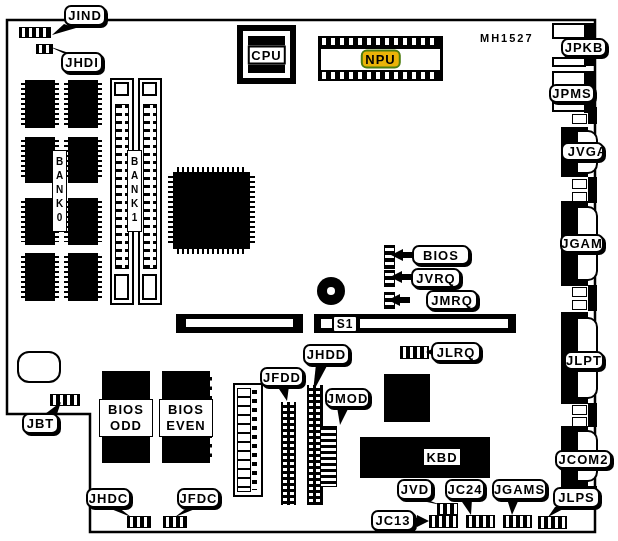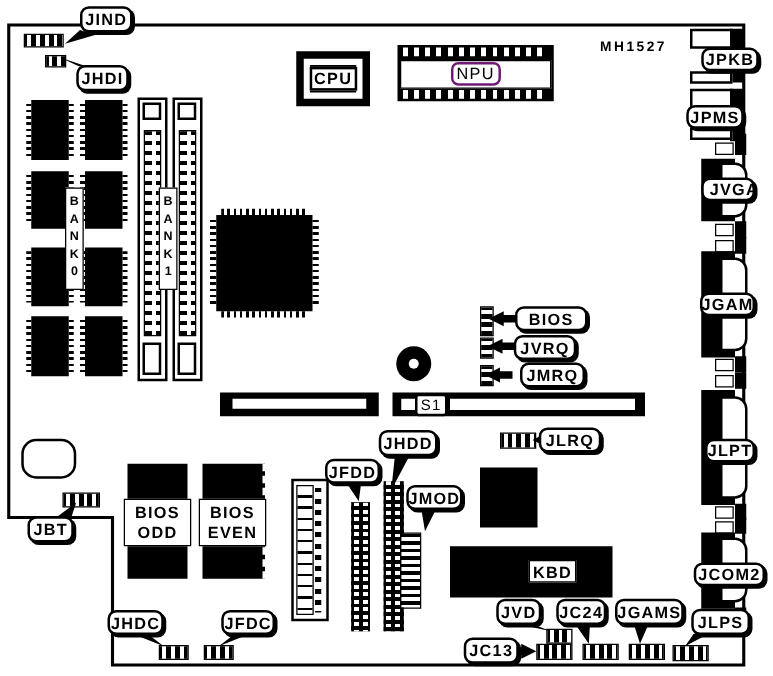--- a/index.html
+++ b/index.html
@@ -6,21 +6,21 @@
   .canvas{position:relative;width:618px;height:541px;background:#fff;overflow:hidden;
           font-family:"Liberation Sans",sans-serif;}
   svg.overlay{position:absolute;left:0;top:0;z-index:0;}
   svg.tails{position:absolute;left:0;top:0;z-index:3;}
   
   .callout{position:absolute;background:#fff;border:2px solid #000;border-radius:7px;
            box-shadow:2px 2px 0 #000;font-weight:bold;font-size:13px;letter-spacing:1px;
            display:flex;align-items:center;justify-content:center;z-index:4;padding:0 2px;
            box-sizing:border-box;white-space:nowrap;}
   .sqlabel{position:absolute;background:#fff;border:2px solid #000;border-radius:3px;
-           font-weight:normal;font-size:12px;letter-spacing:1px;display:flex;align-items:center;
+           font-weight:bold;font-size:12px;letter-spacing:1px;display:flex;align-items:center;
            justify-content:center;z-index:4;box-sizing:border-box;}
   .thinlabel{position:absolute;background:#fff;border:1px solid #000;font-weight:bold;
            font-size:13px;letter-spacing:1px;display:flex;align-items:center;
            justify-content:center;z-index:4;box-sizing:border-box;}
   
   .blackchip{position:absolute;background:#000;z-index:2;}
   .dip{position:absolute;background:#000;z-index:2;}
   .dip::before,.dip::after{content:"";position:absolute;top:3px;bottom:3px;width:4px;
            background:repeating-linear-gradient(to bottom,#000 0 2px,transparent 2px 5px);}
   .dip::before{left:-4px;}
@@ -59,22 +59,22 @@
   .pwr{position:absolute;background:#fff;border:2px solid #000;z-index:2;box-sizing:border-box;}
   .pwr-sq{position:absolute;left:2px;top:3px;width:12px;bottom:3px;border:1px solid #000;
         background:repeating-linear-gradient(to bottom,#fff 0 7px,#000 7px 9px);}
   .pwr-pin{position:absolute;right:4px;top:5px;width:5px;bottom:5px;
         background:repeating-linear-gradient(to bottom,#000 0 4px,transparent 4px 9px);}
   
   .npu{position:absolute;background:#000;z-index:2;}
   .npu-pins{position:absolute;left:4px;right:4px;height:7px;
         background:repeating-linear-gradient(to right,#fff 0 4px,#000 4px 9px);}
   .npu-mid{position:absolute;left:2px;right:2px;top:12px;height:21px;background:#fff;border:1px solid #000;}
-  .npu-label{position:absolute;left:50%;top:50%;transform:translate(-50%,-50%);background:#ffffff;
-        border:2px solid #701a75;border-radius:6px;font-weight:normal;font-size:13px;letter-spacing:1px;
+  .npu-label{position:absolute;left:50%;top:50%;transform:translate(-50%,-50%);background:#eab308;
+        border:2px solid #4d7c0f;border-radius:6px;font-weight:bold;font-size:13px;letter-spacing:1px;
         padding:0 3px;z-index:4;}
   
   .plcc{position:absolute;background:#000;z-index:2;}
   .plcc-frame{position:absolute;left:6px;right:6px;top:6px;bottom:6px;border:5px solid #fff;}
   .plcc-label{position:absolute;left:50%;top:50%;transform:translate(-50%,-50%);background:#fff;
         border:2px solid #000;font-weight:bold;font-size:13px;letter-spacing:1px;padding:0 2px;z-index:4;}
   
   .tab{position:absolute;background:#fff;border:1px solid #000;z-index:2;box-sizing:border-box;}
   .blk{position:absolute;background:#000;z-index:2;}
   .dshell{position:absolute;background:#fff;border:2px solid #000;border-radius:0 10px 10px 0;
@@ -118,21 +118,21 @@
   </div>
   <div class="vlabel" style="left:127px;top:150px;width:15px;height:82px;">BANK1</div>
 
   <div class="blackchip" style="left:173px;top:172px;width:77px;height:77px;">
     <div class="pins-t"></div>
       <div class="pins-b"></div>
       <div class="pins-l"></div>
       <div class="pins-r"></div>
   </div>
 
-  <div class="plcc" style="left:237px;top:41px;width:59px;height:44px;">
+  <div class="plcc" style="left:237px;top:25px;width:59px;height:59px;">
     <div class="plcc-frame"></div>
     <div class="plcc-label">CPU</div>
   </div>
 
   <div class="npu" style="left:318px;top:36px;width:125px;height:45px;">
     <div class="npu-pins" style="top:2px;"></div>
     <div class="npu-mid"></div>
     <div class="npu-pins" style="bottom:2px;"></div>
     <div class="npu-label">NPU</div>
   </div>
@@ -252,21 +252,21 @@
     <polygon points="413,499 425,499 441,505" fill="#000"></polygon>
     <polygon points="460,499 472,499 471,515" fill="#000"></polygon>
     <polygon points="507,499 519,499 512,515" fill="#000"></polygon>
     <polygon points="555,507 567,507 548,517" fill="#000"></polygon>
   </svg>
 
   <div class="callout" style="left:64px;top:5px;width:42px;height:21px;">JIND</div>
   <div class="callout" style="left:61px;top:52px;width:42px;height:21px;">JHDI</div>
   <div class="callout" style="left:412px;top:245px;width:58px;height:20px;">BIOS</div>
   <div class="callout" style="left:411px;top:268px;width:50px;height:20px;">JVRQ</div>
-  <div class="callout" style="left:416px;top:290px;width:52px;height:20px;">JMRQ</div>
+  <div class="callout" style="left:426px;top:290px;width:52px;height:20px;">JMRQ</div>
   <div class="callout" style="left:431px;top:342px;width:50px;height:20px;">JLRQ</div>
   <div class="callout" style="left:303px;top:344px;width:47px;height:21px;">JHDD</div>
   <div class="callout" style="left:260px;top:367px;width:44px;height:20px;">JFDD</div>
   <div class="callout" style="left:325px;top:388px;width:45px;height:20px;">JMOD</div>
   <div class="callout" style="left:22px;top:413px;width:37px;height:21px;">JBT</div>
   <div class="callout" style="left:86px;top:488px;width:45px;height:20px;text-align:right;">JHDC</div>
   <div class="callout" style="left:177px;top:488px;width:43px;height:20px;">JFDC</div>
   <div class="callout" style="left:371px;top:510px;width:44px;height:21px;">JC13</div>
   <div class="callout" style="left:397px;top:479px;width:36px;height:21px;">JVD</div>
   <div class="callout" style="left:445px;top:479px;width:40px;height:21px;">JC24</div>

